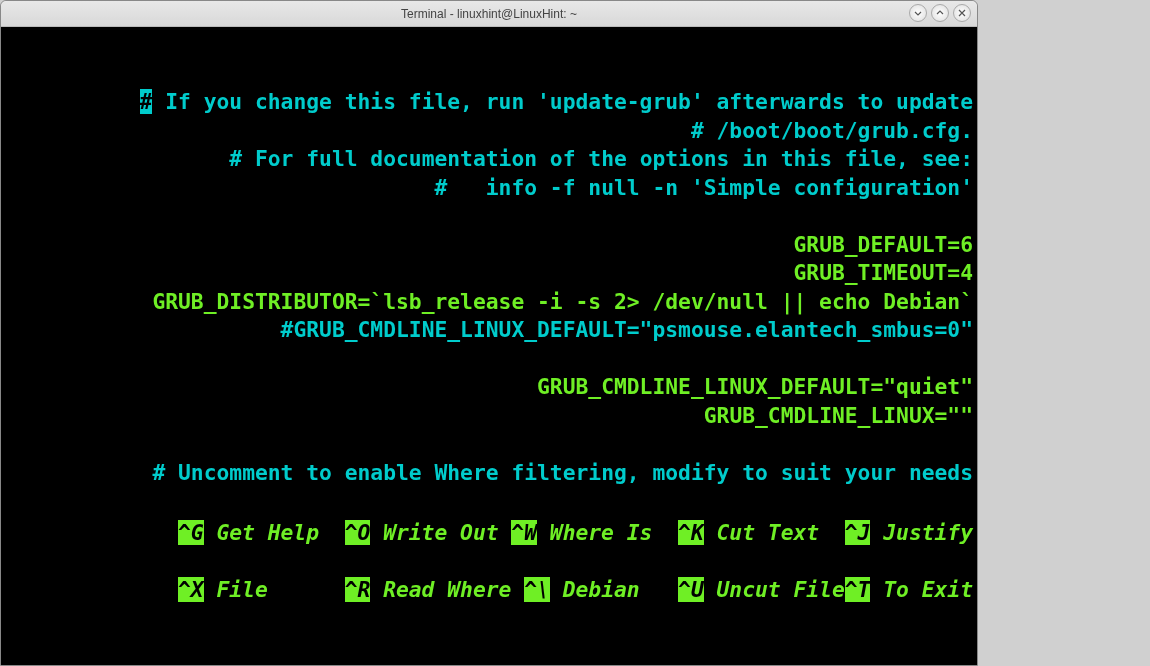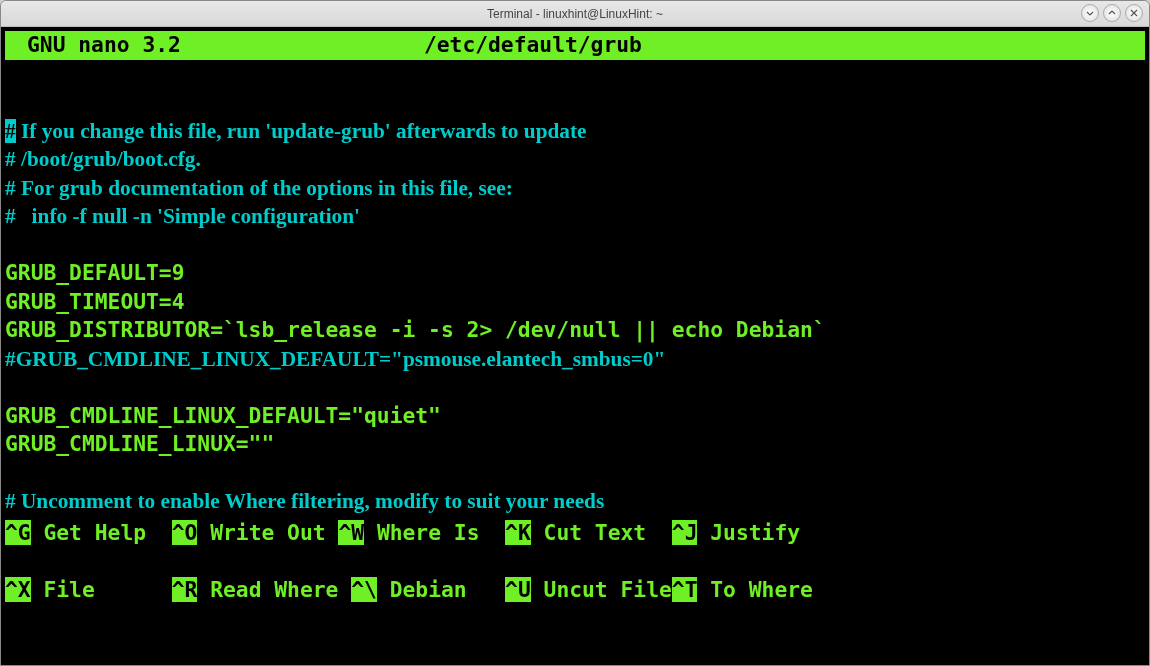--- a/index.html
+++ b/index.html
@@ -4,27 +4,28 @@
 <style>
 * { margin: 0; padding: 0; box-sizing: border-box; }
 body {
   width: 1150px;
   height: 666px;
   background: #d0d0d0;
   font-family: sans-serif;
   overflow: hidden;
 }
 .window {
-  width: 1150px;
+  width: 978px;
   height: 666px;
   background: #f0f0f0;
   border: 1px solid #888;
   border-radius: 6px 6px 0 0;
   display: flex;
   flex-direction: column;
+  text-align: right;
 }
 .titlebar {
   height: 26px;
   background: linear-gradient(#e8e8e8, #d8d8d8);
   border-bottom: 1px solid #bbb;
   display: flex;
   align-items: center;
   justify-content: center;
   position: relative;
   font-size: 12px;
@@ -67,32 +68,33 @@
   color: #000;
   white-space: pre;
   display: flex;
 }
 .nano-header .title-left { padding-left: 22px; }
 .nano-header .title-file { margin-left: auto; margin-right: auto; }
 .editor-body {
   white-space: pre;
   color: #6fef25;
 }
-.editor-body .comment { color: #00cccc; font-family: Liberation Serif, serif; }
+.editor-body .comment { color: #00cccc; }
 .editor-body .cursor {
   background: #00cccc;
   color: #000;
 }
 .nano-footer {
   position: absolute;
   bottom: 4px;
   left: 4px;
   right: 4px;
   white-space: pre;
   color: #6fef25;
+  font-style: italic;
 }
 .shortcut {
   background: #6fef25;
   color: #000;
 }
 .foot-row { display: block; }
 </style>
 </head>
 <body>
 
@@ -112,42 +114,37 @@
         </div>
       <div class="win-btn">
           <svg width="8" height="8" viewBox="0 0 8 8">
             <path d="M1 1 L7 7 M7 1 L1 7" stroke="#555" stroke-width="1.2"></path>
           </svg>
         </div>
     </div>
   </div>
 
   <div class="terminal">
-    <div class="nano-header">
-      <span class="title-left">GNU nano 3.2</span>
-      <span class="title-file">/etc/default/grub</span>
-      <span style="width:260px"></span>
-    </div>
 
     <div class="editor-body">
 <span> </span>
 <span class="comment"><span class="cursor">#</span><span> If you change this file, run 'update-grub' afterwards to update</span></span>
-<span class="comment"># /boot/grub/boot.cfg.</span>
-<span class="comment"># For grub documentation of the options in this file, see:</span>
+<span class="comment"># /boot/boot/grub.cfg.</span>
+<span class="comment"># For full documentation of the options in this file, see:</span>
 <span class="comment">#   info -f null -n 'Simple configuration'</span>
 <span></span>
-<span>GRUB_DEFAULT=9</span>
+<span>GRUB_DEFAULT=6</span>
 <span>GRUB_TIMEOUT=4</span>
 <span>GRUB_DISTRIBUTOR=`lsb_release -i -s 2&gt; /dev/null || echo Debian`</span>
 <span class="comment">#GRUB_CMDLINE_LINUX_DEFAULT="psmouse.elantech_smbus=0"</span>
 <span></span>
 <span>GRUB_CMDLINE_LINUX_DEFAULT="quiet"</span>
 <span>GRUB_CMDLINE_LINUX=""</span>
 <span></span>
 <span class="comment"># Uncomment to enable Where filtering, modify to suit your needs</span>
 </div>
 
     <div class="nano-footer">
 <span class="foot-row"><span class="shortcut">^G</span><span> Get Help  </span><span class="shortcut">^O</span><span> Write Out </span><span class="shortcut">^W</span><span> Where Is  </span><span class="shortcut">^K</span><span> Cut Text  </span><span class="shortcut">^J</span><span> Justify</span></span>
-<span class="foot-row"><span class="shortcut">^X</span><span> File      </span><span class="shortcut">^R</span><span> Read Where </span><span class="shortcut">^\</span><span> Debian   </span><span class="shortcut">^U</span><span> Uncut File</span><span class="shortcut">^T</span><span> To Where</span></span>
+<span class="foot-row"><span class="shortcut">^X</span><span> File      </span><span class="shortcut">^R</span><span> Read Where </span><span class="shortcut">^\</span><span> Debian   </span><span class="shortcut">^U</span><span> Uncut File</span><span class="shortcut">^T</span><span> To Exit</span></span>
     </div>
   </div>
 </div>
 
 </body></html>

